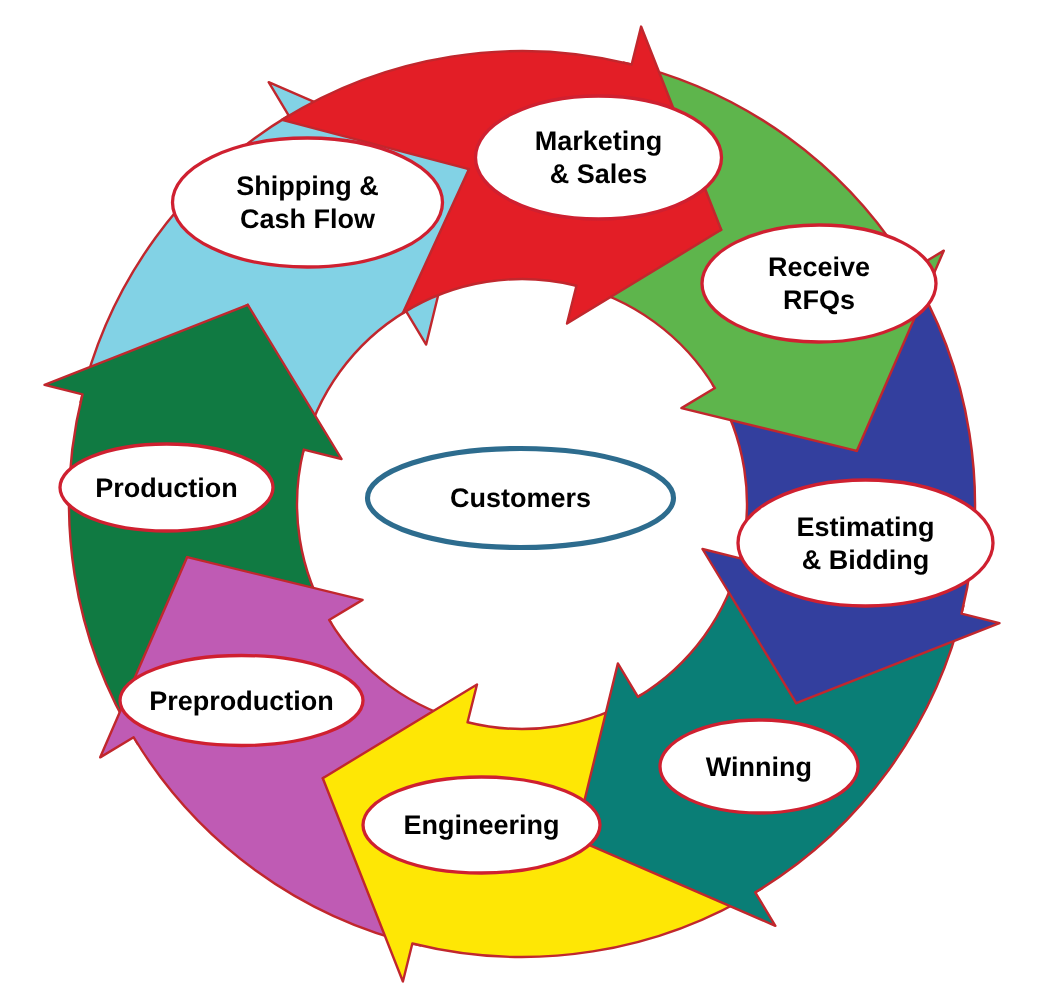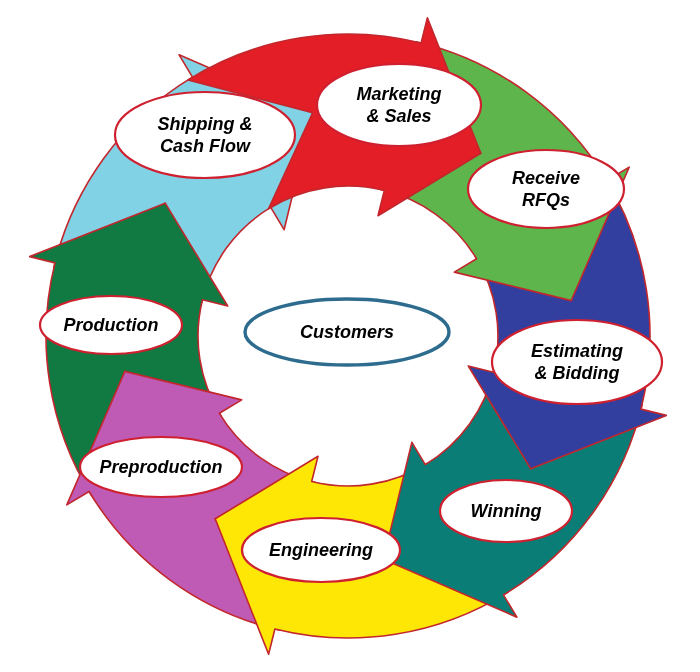--- a/index.html
+++ b/index.html
@@ -6,21 +6,20 @@
     margin: 0;
     padding: 0;
     background: #ffffff;
   }
   .stage {
     width: 700px;
     height: 672px;
     position: relative;
     background: #ffffff;
     overflow: hidden;
-    font-style: italic;
   }
   svg text {
     font-family: "Liberation Sans", sans-serif;
     font-weight: bold;
     fill: #000000;
     text-anchor: middle;
   }
 </style>
 </head>
 <body>

